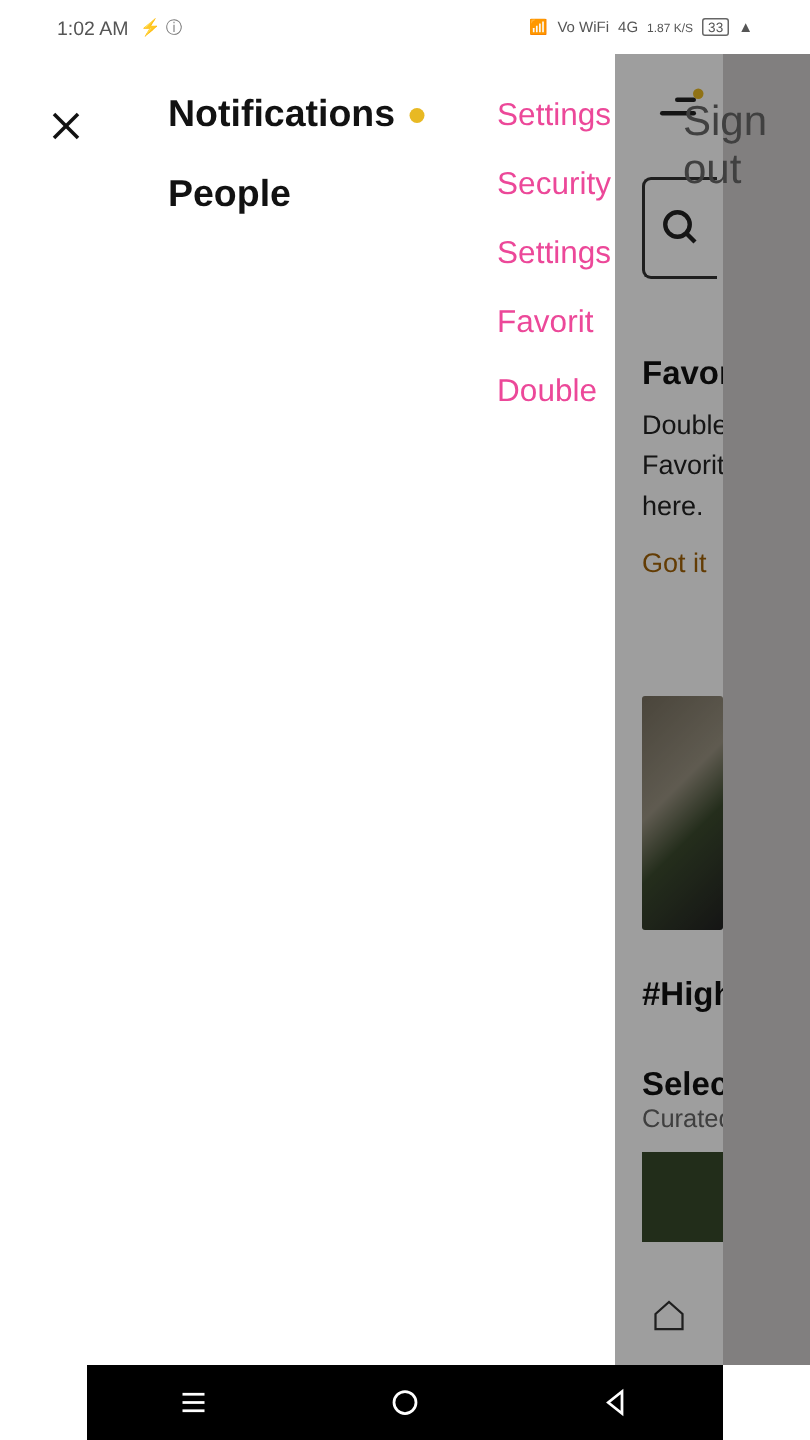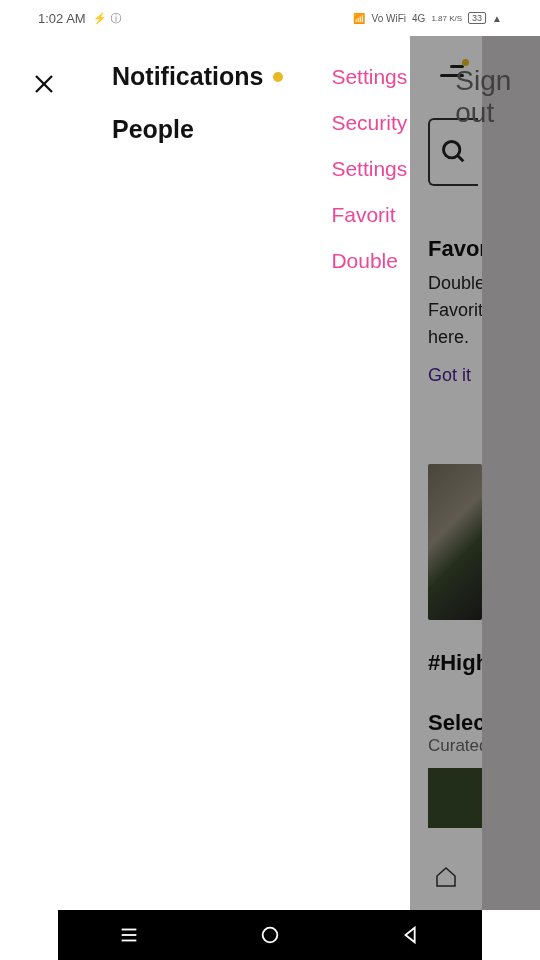--- a/index.html
+++ b/index.html
@@ -16,21 +16,21 @@
     .bg-header { position: absolute; top: 0; left: 410px; right: 58px; height: 70px; display:flex; justify-content:flex-end; align-items:center; padding-right:18px; }
     .hamburger { width:24px; height:16px; position:relative; }
     .hamburger::before,.hamburger::after { content:''; position:absolute; left:0; right:0; height:3px; background:#222; border-radius:2px; }
     .hamburger::before { top:2px; width:14px; left:10px;}
     .hamburger::after { bottom:2px; }
     .hamburger .dot { position:absolute; top:-4px; right:-5px; width:7px; height:7px; background:#e8b923; border-radius:50%; }
     .bg-search { position:absolute; top:82px; left:428px; right:62px; height:68px; border:2px solid #333; border-radius:6px; display:flex; align-items:center; justify-content:center; border-right:none; border-top-right-radius:0; border-bottom-right-radius:0;}
     .bg-body { position:absolute; top:200px; left:428px; right:58px; }
     .bg-title { font-size:22px; font-weight:700; color:#111; overflow:hidden; white-space:nowrap; }
     .bg-text { margin-top:8px; font-size:18px; color:#222; line-height:1.5; overflow:hidden; }
-    .bg-gotit { margin-top:14px; font-size:18px; color:#4c1d95; }
+    .bg-gotit { margin-top:14px; font-size:18px; color:#a16207; }
     .bg-image { margin-top:78px; height:156px; background: linear-gradient(135deg,#787060 0%,#9a9382 40%,#3b4a2e 60%,#222 100%); border-radius:2px; }
     .bg-hash { margin-top:30px; font-size:22px; font-weight:700; color:#111; overflow:hidden; white-space:nowrap; }
     .bg-select { margin-top:34px; font-size:22px; font-weight:700; color:#111; overflow:hidden; white-space:nowrap;text-align:right; }
     .bg-curated { font-size:17px; color:#666; overflow:hidden; white-space:nowrap; }
     .bg-thumb { margin-top:12px; height:60px; background:#384a2a; }
     .bg-home { position:absolute; bottom:0; left:410px; right:58px; height:66px; display:flex; align-items:center; justify-content:center; }
     .right-gutter { position:absolute; top:0; right:0; bottom:0; width:58px; background:#817f7f; }
 
     .drawer { position:absolute; top:0; left:0; bottom:0; width:332px; background:#fff; z-index:10; display:flex; flex-direction:row; }
     .drawer-top { padding:28px 24px 10px; }

